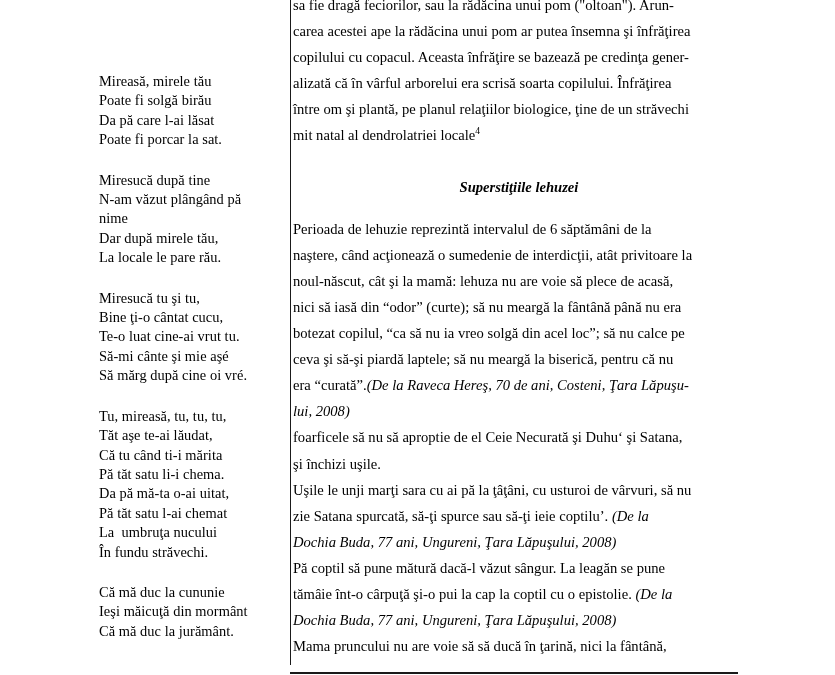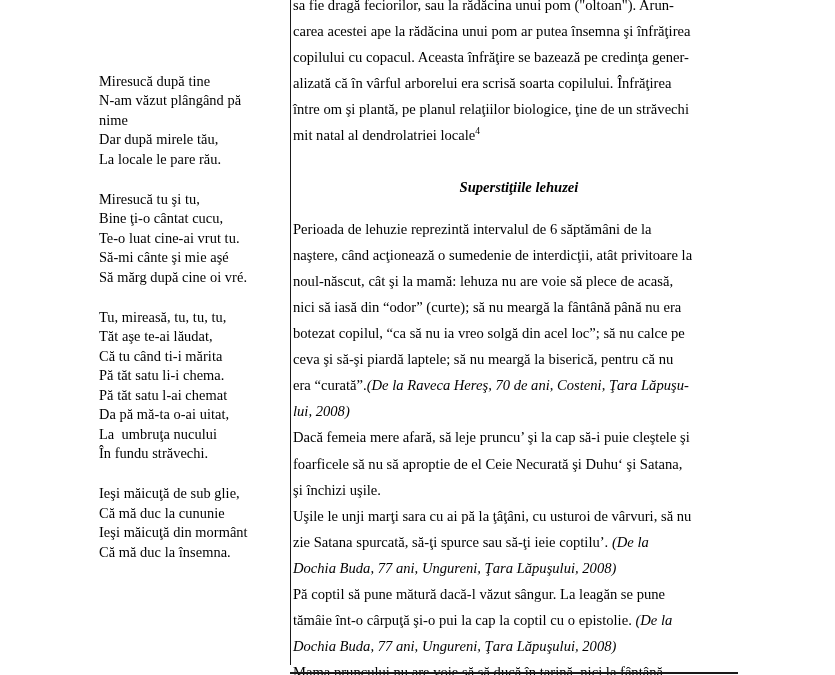--- a/index.html
+++ b/index.html
@@ -86,20 +86,26 @@
     background: #1a1a1a;
   }
 </style>
 </head>
 <body>
 
 <div class="page">
 
   <div class="verse-col">
 
+    <div class="stanza">
+      <div class="verse-line">Mireasă, mirele tău</div>
+      <div class="verse-line">Poate fi solgă birău</div>
+      <div class="verse-line">Da pă care l-ai lăsat</div>
+      <div class="verse-line">Poate fi porcar la sat.</div>
+    </div>
 
     <div class="stanza">
       <div class="verse-line">Miresucă după tine</div>
       <div class="verse-line">N-am văzut plângând pă</div>
       <div class="verse-line">nime</div>
       <div class="verse-line">Dar după mirele tău,</div>
       <div class="verse-line">La locale le pare rău.</div>
     </div>
 
     <div class="stanza">
@@ -108,31 +114,30 @@
       <div class="verse-line">Te-o luat cine-ai vrut tu.</div>
       <div class="verse-line">Să-mi cânte şi mie aşé</div>
       <div class="verse-line">Să mărg după cine oi vré.</div>
     </div>
 
     <div class="stanza">
       <div class="verse-line">Tu, mireasă, tu, tu, tu,</div>
       <div class="verse-line">Tăt aşe te-ai lăudat,</div>
       <div class="verse-line">Că tu când ti-i mărita</div>
       <div class="verse-line">Pă tăt satu li-i chema.</div>
+      <div class="verse-line">Da pă mă-ta o-ai uitat,</div>
       <div class="verse-line">Pă tăt satu l-ai chemat</div>
-      <div class="verse-line">Da pă mă-ta o-ai uitat,</div>
       <div class="verse-line">La  umbruţa nucului</div>
       <div class="verse-line">În fundu străvechi.</div>
     </div>
 
     <div class="stanza">
-      <div class="verse-line">Ieşi măicuţă de sub glie,</div>
       <div class="verse-line">Că mă duc la cununie</div>
       <div class="verse-line">Ieşi măicuţă din mormânt</div>
-      <div class="verse-line">Că mă duc la însemna.</div>
+      <div class="verse-line">Că mă duc la jurământ.</div>
     </div>
 
   </div>
 
   <div class="col-rule"></div>
 
   <div class="prose-col">
 
     <div class="prose-line">sa fie dragă feciorilor, sau la rădăcina unui pom ("oltoan"). Arun-</div>
     <div class="prose-line">carea acestei ape la rădăcina unui pom ar putea însemna şi înfrăţirea</div>
@@ -145,21 +150,20 @@
 
     <div class="prose-line gap-before-small">Perioada de lehuzie reprezintă intervalul de 6 săptămâni de la</div>
     <div class="prose-line">naştere, când acţionează o sumedenie de interdicţii, atât privitoare la</div>
     <div class="prose-line">noul-născut, cât şi la mamă: lehuza nu are voie să plece de acasă,</div>
     <div class="prose-line">nici să iasă din “odor” (curte); să nu meargă la fântână până nu era</div>
     <div class="prose-line">botezat copilul, “ca să nu ia vreo solgă din acel loc”; să nu calce pe</div>
     <div class="prose-line">ceva şi să-şi piardă laptele; să nu meargă la biserică, pentru că nu</div>
     <div class="prose-line"><span>era “curată”.</span><em class="inline-ital">(De la Raveca Hereş, 70 de ani, Costeni, Ţara Lăpuşu-</em></div>
     <div class="prose-line ital">lui, 2008)</div>
 
-    <div class="prose-line">Dacă femeia mere afară, să leje pruncu’ şi la cap să-i puie cleştele şi</div>
     <div class="prose-line">foarficele să nu să aproptie de el Ceie Necurată şi Duhu‘ şi Satana,</div>
     <div class="prose-line">şi închizi uşile.</div>
 
     <div class="prose-line">Uşile le unji marţi sara cu ai pă la ţâţâni, cu usturoi de vârvuri, să nu</div>
     <div class="prose-line"><span>zie Satana spurcată, să-ţi spurce sau să-ţi ieie coptilu’. </span><em class="inline-ital">(De la</em></div>
     <div class="prose-line ital">Dochia Buda, 77 ani, Ungureni, Ţara Lăpuşului, 2008)</div>
 
     <div class="prose-line">Pă coptil să pune mătură dacă-l văzut sângur. La leagăn se pune</div>
     <div class="prose-line"><span>tămâie înt-o cârpuţă şi-o pui la cap la coptil cu o epistolie. </span><em class="inline-ital">(De la</em></div>
     <div class="prose-line ital">Dochia Buda, 77 ani, Ungureni, Ţara Lăpuşului, 2008)</div>

